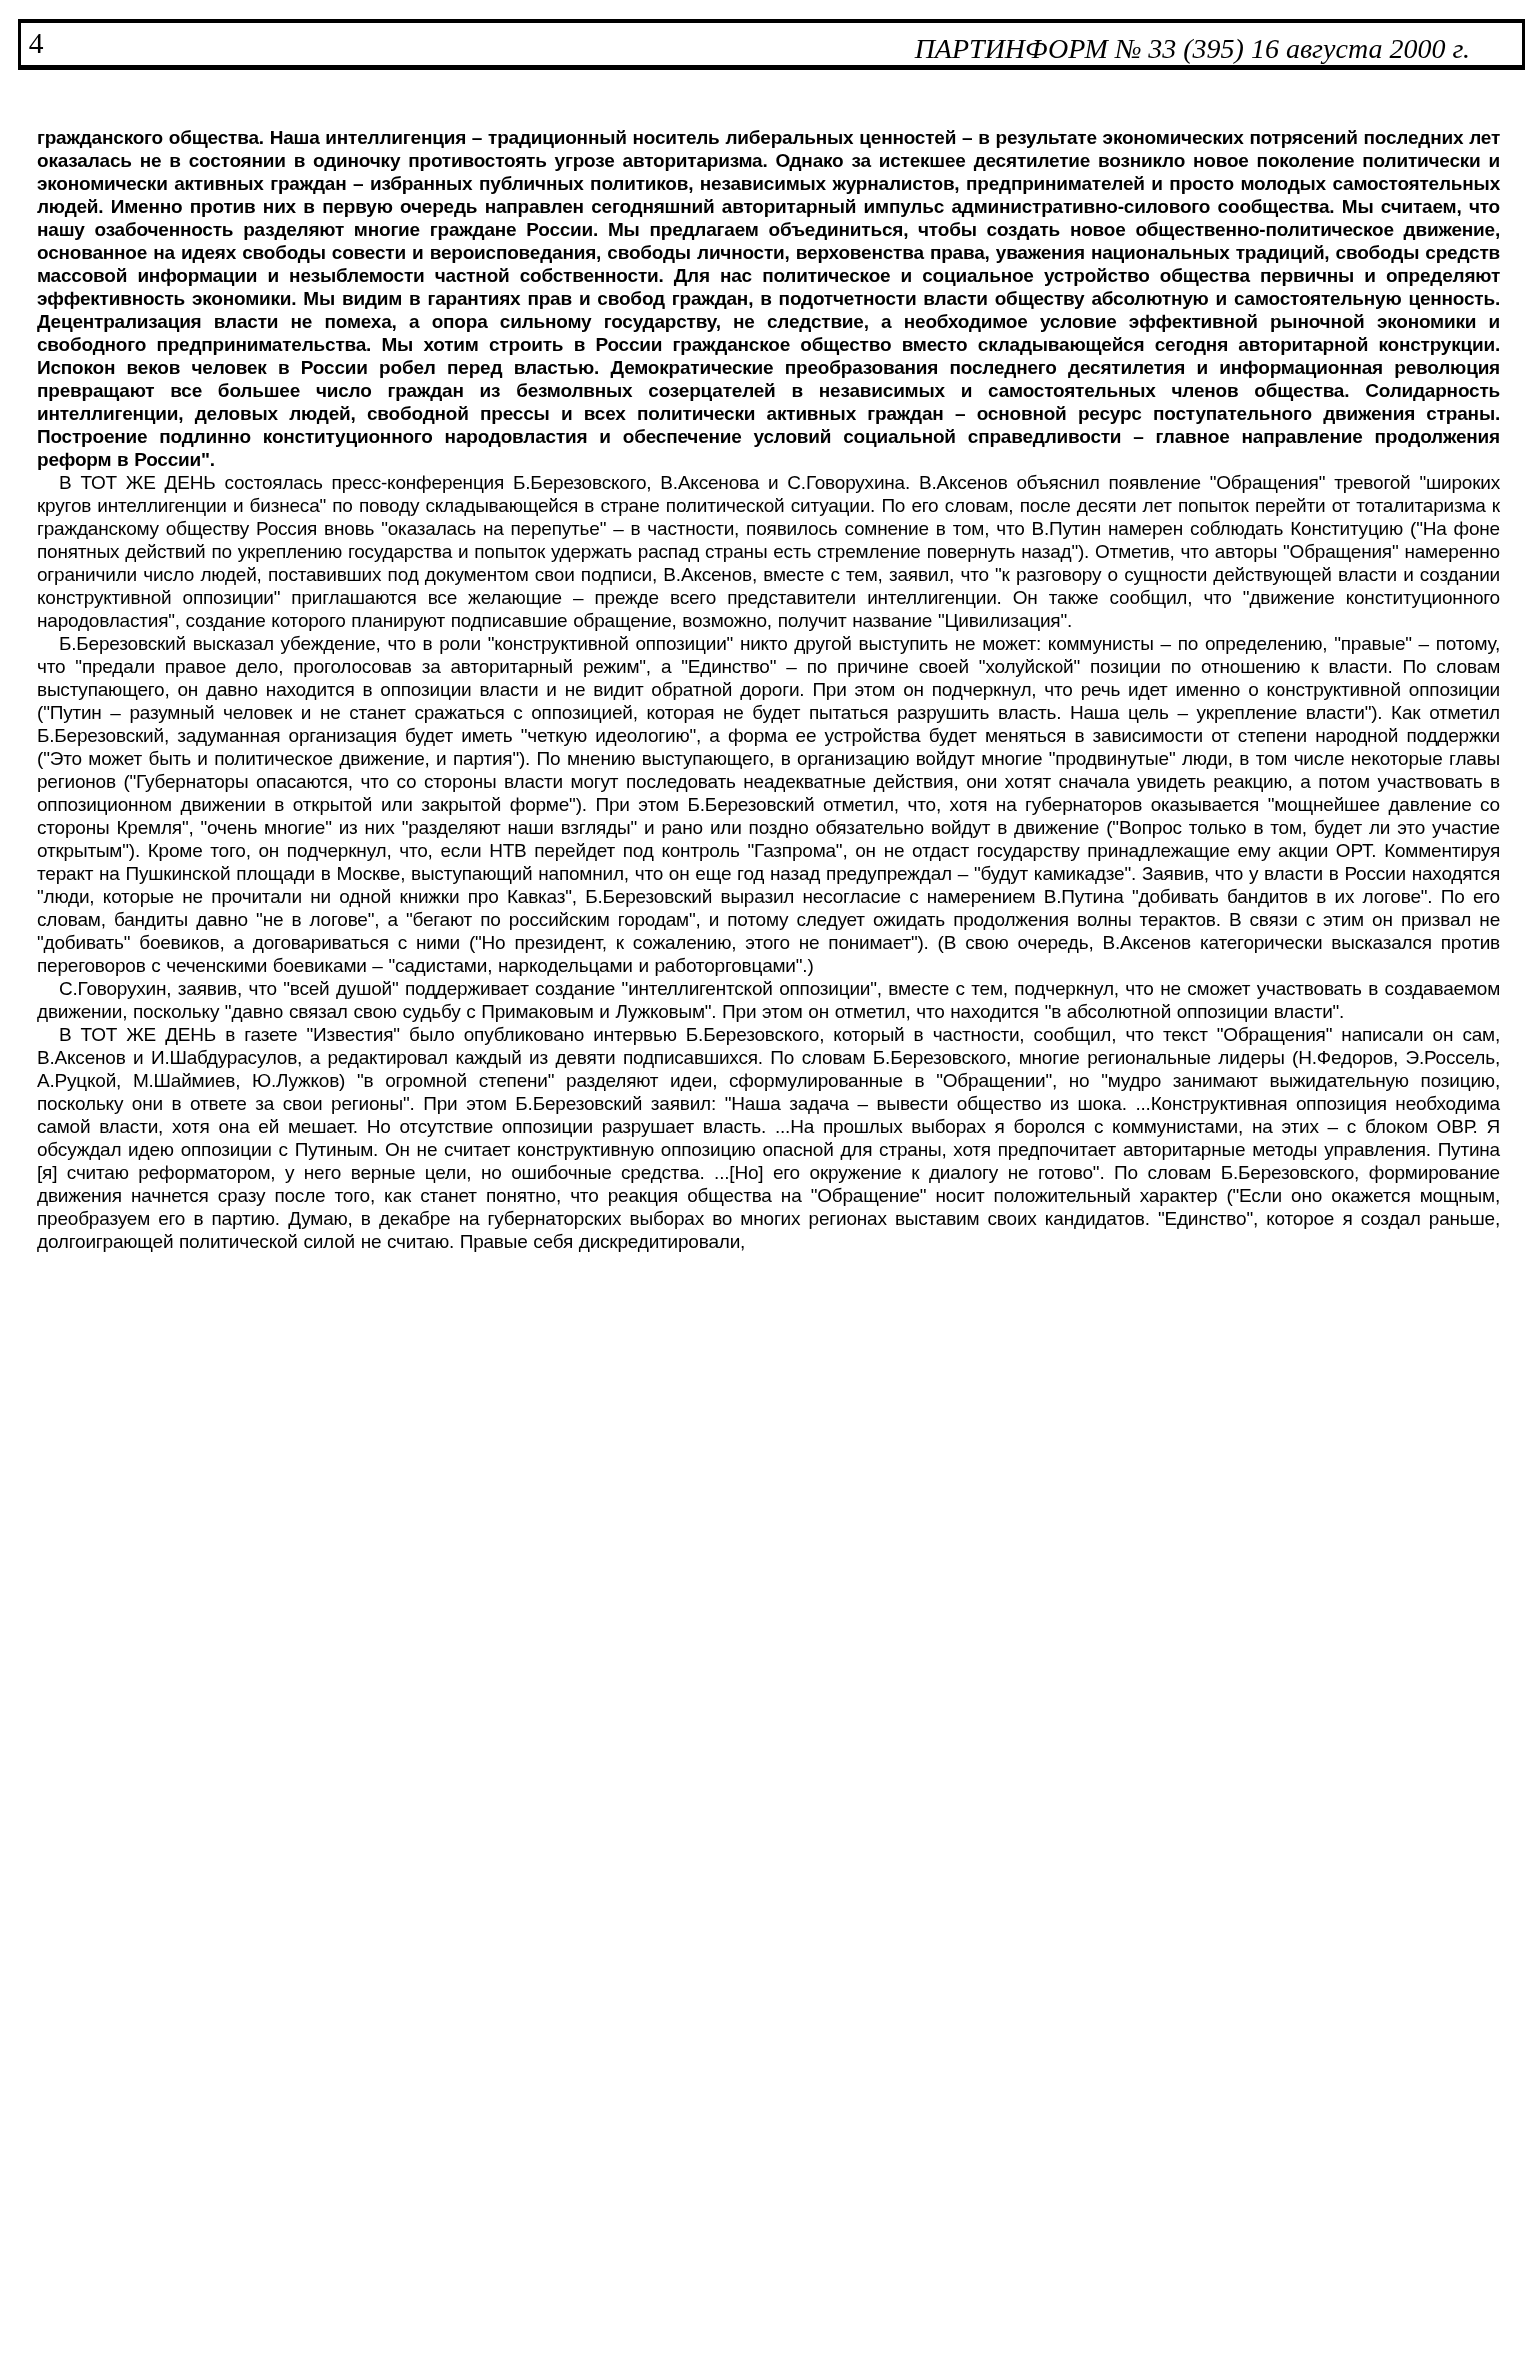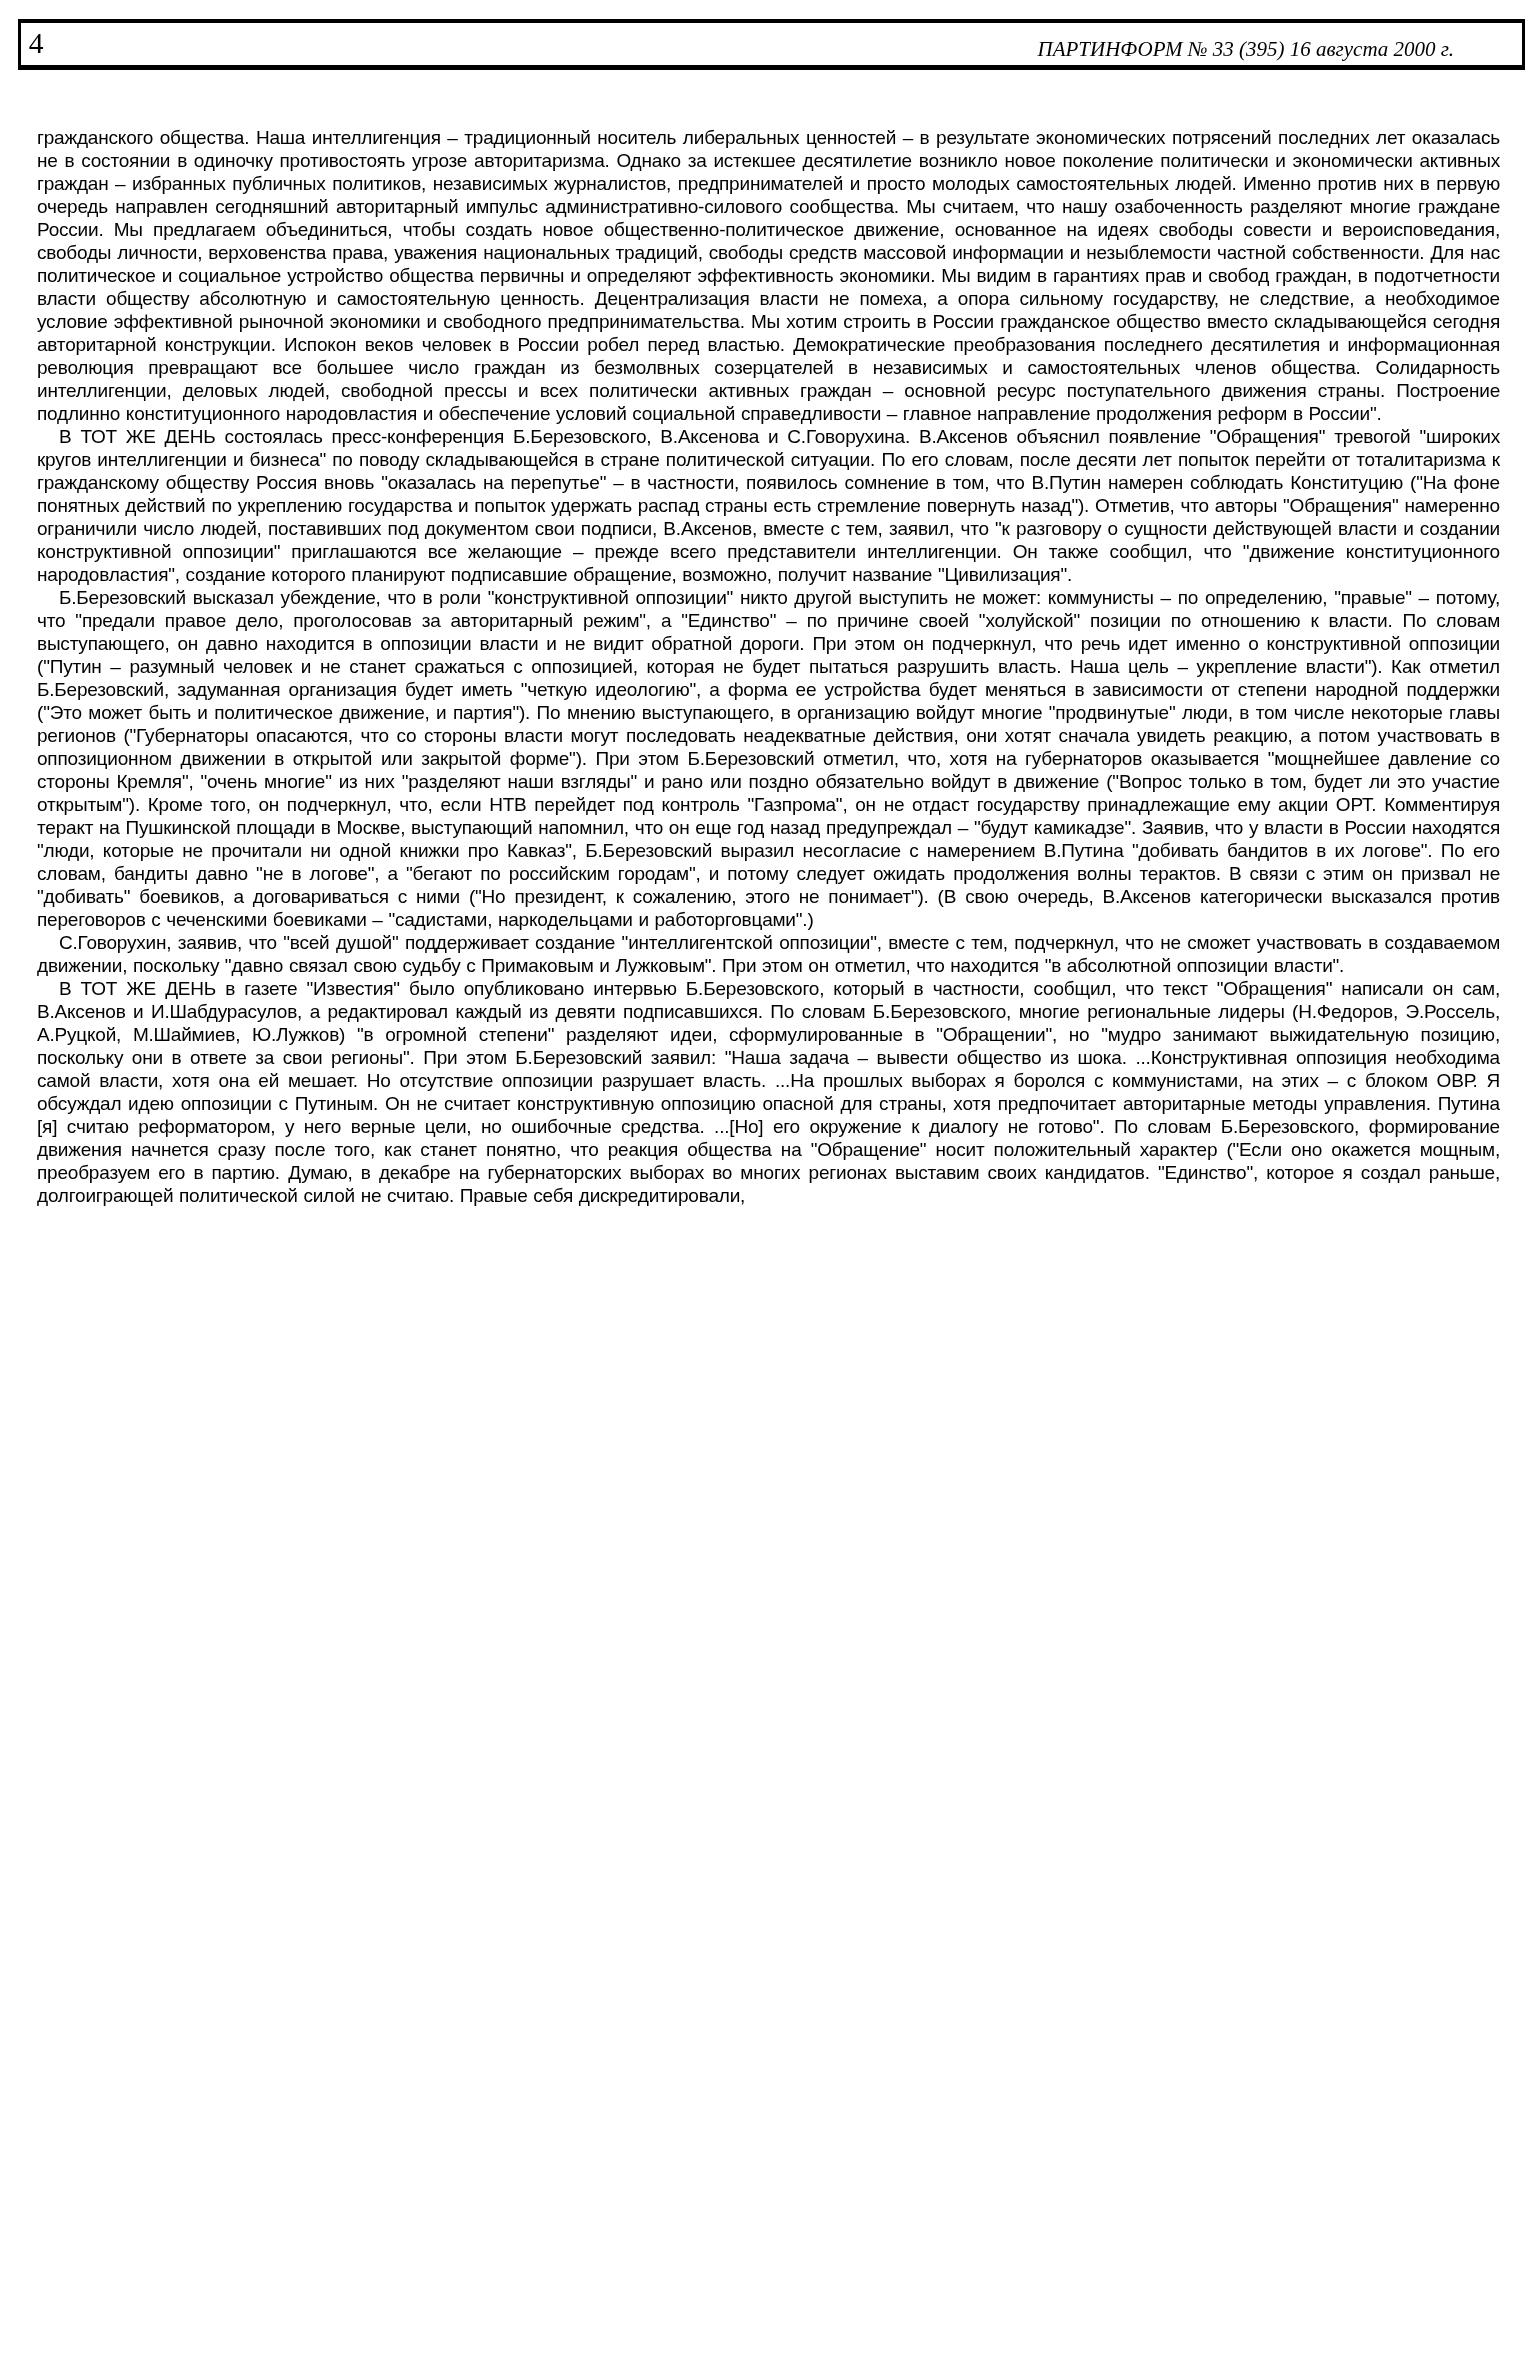--- a/index.html
+++ b/index.html
@@ -34,24 +34,24 @@
   .page-number {
     font-family: "Liberation Serif", serif;
     font-size: 29.5px;
     line-height: 1;
     padding-left: 7.7px;
     flex: 0 0 auto;
   }
   .header-title {
     flex: 1 1 auto;
     text-align: right;
-    padding-right: 68px;
+    padding-right: 52px;
     font-family: "Liberation Serif", serif;
     font-style: italic;
-    font-size: 21px;
+    font-size: 28px;
     line-height: 1;
     white-space: nowrap;
     margin-top: 10px;
   }
   .body-text {
     position: absolute;
     left: 37px;
     top: 126px;
     width: 1463px;
     font-size: 19px;
@@ -62,21 +62,21 @@
   }
   .body-text p {
     margin: 0;
     padding: 0;
     text-indent: 22px;
   }
   .body-text p.continuation {
     text-indent: 0;
   }
   .body-text p.bold {
-    font-weight: normal;
+    font-weight: bold;
   }
 </style>
 </head>
 <body>
 
 <div class="page">
 
   <div class="header-box">
     <div class="page-number">4</div>
     <div class="header-title">ПАРТИНФОРМ № 33 (395) 16 августа 2000 г.</div>

